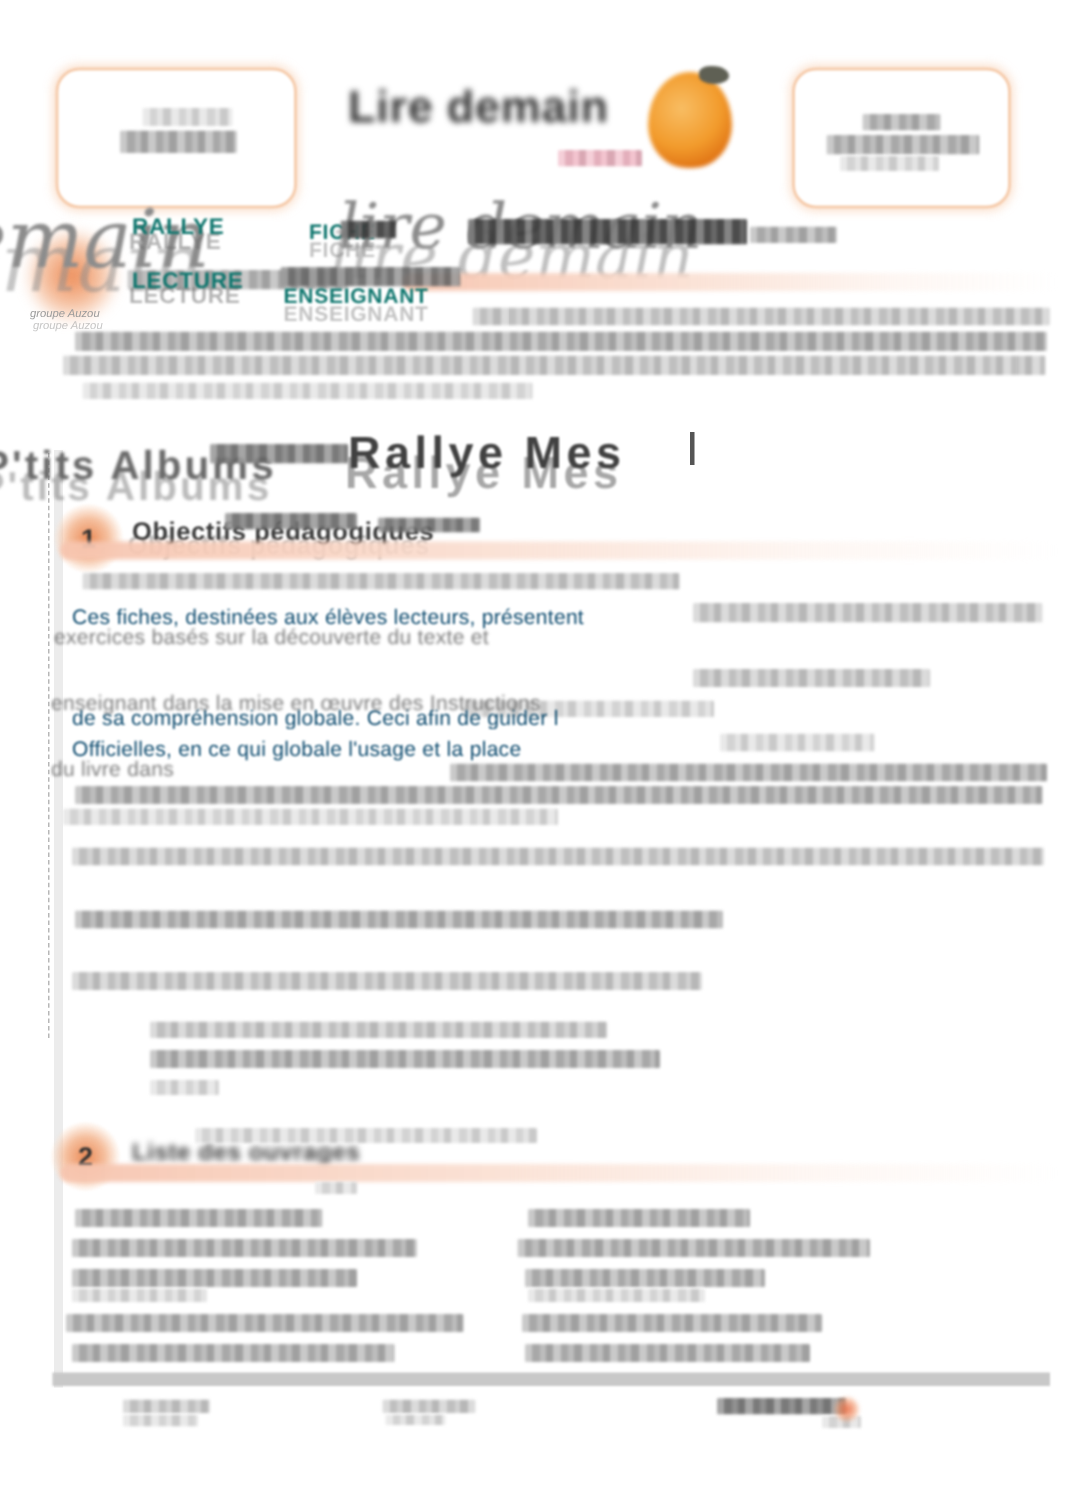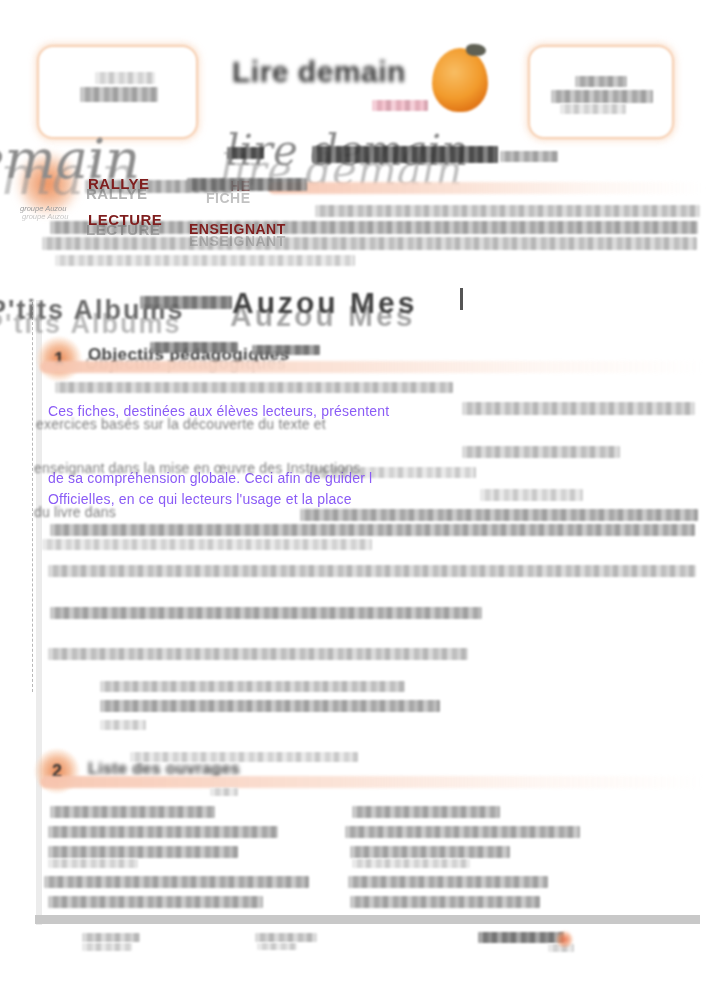--- a/index.html
+++ b/index.html
@@ -28,36 +28,36 @@
                rgba(253,240,233,.55) 75%,rgba(255,255,255,0));}
 
   
   .num-circle{position:absolute;width:46px;height:46px;border-radius:50%;z-index:1;
     background:radial-gradient(circle,rgba(234,133,78,.95) 0%,rgba(243,176,135,.8) 40%,
                rgba(251,224,204,.4) 65%,rgba(255,255,255,0) 74%);
     display:flex;align-items:center;justify-content:center;
     font-size:18px;font-weight:bold;color:#333;filter:blur(.8px);}
 
   
-  .caps{font-size:15px;font-weight:600;color:#7f1d1d;letter-spacing:.5px;z-index:3;filter:blur(.6px);margin-top:32px;}
+  .caps{font-size:15px;font-weight:600;color:#0f766e;letter-spacing:.5px;z-index:3;filter:blur(.6px);}
   .ghost-a{text-shadow:-2px 10px 0 rgba(105,105,105,.5);}
   .ghost-b{text-shadow:0 12px 0 rgba(120,120,120,.45);}
   .script{font-family:"DejaVu Serif",serif;font-style:italic;color:#8c8c8c;z-index:1;
           filter:blur(1px);}
   .wordmark{font-size:30px;font-weight:800;color:#323232;letter-spacing:.5px;
             filter:blur(2.2px);z-index:1;}
   .doc-title{font-size:30px;font-weight:700;color:#414141;letter-spacing:3px;z-index:3;
              filter:blur(.8px);text-shadow:-2px 13px 0 rgba(80,80,80,.5);}
   .doc-title-ghost{font-size:27px;font-weight:600;color:#6a6a6a;letter-spacing:2px;z-index:1;
              filter:blur(.9px);text-shadow:-3px 14px 0 rgba(120,120,120,.5);}
   .h1{font-size:17px;font-weight:bold;color:#3b3b3b;letter-spacing:.4px;z-index:1;
       filter:blur(.8px);text-shadow:-3px 9px 0 rgba(80,80,80,.4);}
   .h2{font-size:16px;font-weight:bold;color:#3b3b3b;letter-spacing:.4px;z-index:1;
       filter:blur(2px);}
-  .body-line{font-size:14px;color:#8b5cf6;letter-spacing:.2px;z-index:3;filter:blur(.7px);white-space:nowrap;}
+  .body-line{font-size:14px;color:#0c4a6e;letter-spacing:.2px;z-index:3;filter:blur(.7px);white-space:nowrap;}
   .body-ghost{color:rgba(86,86,86,.78);filter:blur(1px);}
   .tiny{font-size:7.5px;font-style:italic;color:#9a9a9a;z-index:3;filter:blur(.5px);
         text-shadow:2px 8px 0 rgba(150,150,150,.55);text-align:center;}
 
   
   .apple{position:absolute;left:432px;top:48px;width:56px;height:64px;z-index:2;filter:blur(1.3px);
     background:radial-gradient(circle at 40% 38%,#f8bd63,#f29b2c 50%,#df7113 80%,#cf5f08);
     border-radius:50% 50% 46% 46% / 55% 55% 45% 45%;}
   .apple-leaf{position:absolute;left:466px;top:44px;width:20px;height:12px;background:#5f6054;
     border-radius:40% 60% 50% 50%;z-index:2;filter:blur(1.2px);}
@@ -95,34 +95,34 @@
   <div class="abs caps ghost-a" style="left:88px;top:179px;">LECTURE</div>
 
   <div class="abs caps ghost-b" style="left:206px;top:146px;font-size:14px;z-index:1;">FICHE</div>
   <div class="abs caps ghost-b" style="left:189px;top:189px;font-size:14px;">ENSEIGNANT</div>
 
   <div class="abs script" style="left:226px;top:126px;font-size:42px;text-shadow:-6px 20px 0 rgba(130,130,130,.5);">lire demain</div>
 
   <div class="accent-bar" style="left:268px;top:182px;width:437px;"></div>
 
   <div class="abs doc-title-ghost" style="left:-12px;top:295px;">P'tits Albums</div>
-  <div class="abs doc-title" style="left:232px;top:286px;">Auzou Mes</div>
+  <div class="abs doc-title" style="left:232px;top:286px;">Rallye Mes</div>
   <div class="title-tick"></div>
 
   <div class="num-circle" style="left:36px;top:336px;">
     <span>1</span>
   </div>
   <div class="abs h1" style="left:88px;top:345px;">Objectifs pédagogiques</div>
   <div class="accent-bar" style="left:40px;top:361px;width:665px;"></div>
 
   <div class="abs body-line" style="left:48px;top:403px;">Ces fiches, destinées aux élèves lecteurs, présentent</div>
   <div class="abs body-line body-ghost" style="left:36px;top:416px;">exercices basés sur la découverte du texte et</div>
   <div class="abs body-line" style="left:48px;top:470px;">de sa compréhension globale. Ceci afin de guider l</div>
   <div class="abs body-line body-ghost" style="left:34px;top:460px;">enseignant dans la mise en œuvre des Instructions</div>
-  <div class="abs body-line" style="left:48px;top:491px;">Officielles, en ce qui lecteurs l'usage et la place</div>
+  <div class="abs body-line" style="left:48px;top:491px;">Officielles, en ce qui globale l'usage et la place</div>
   <div class="abs body-line body-ghost" style="left:34px;top:504px;">du livre dans</div>
 
   <div class="num-circle" style="left:34px;top:748px;">
     <span>2</span>
   </div>
   <div class="abs h2" style="left:88px;top:760px;">Liste des ouvrages</div>
   <div class="accent-bar" style="left:40px;top:776px;width:665px;"></div>
 
   <div class="footer-bar"></div>
   <div class="footer-dot"></div>

